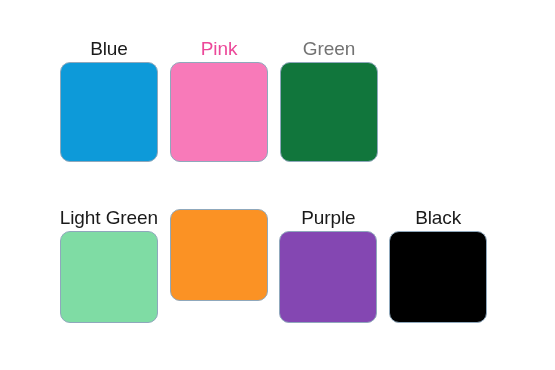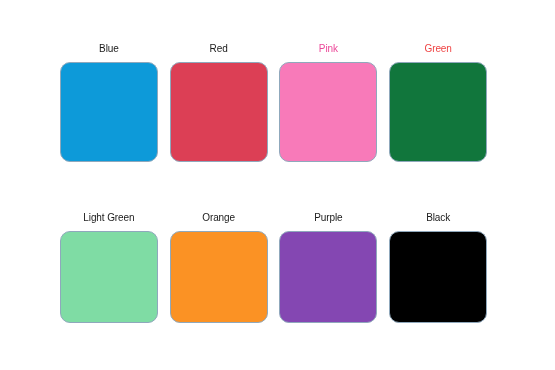--- a/index.html
+++ b/index.html
@@ -34,21 +34,21 @@
     column-gap: 10px;
   }
   .swatch-cell {
     width: 100px;
     display: flex;
     flex-direction: column;
     align-items: center;
   }
   .swatch-label {
     font-family: "Liberation Sans", sans-serif;
-    font-size: 10px;
+    font-size: 19px;
     line-height: 18px;
     color: #1a1a1a;
     letter-spacing: -0.1px;
     white-space: nowrap;
     margin-bottom: 4px;
     text-align: center;
   }
   .swatch-chip {
     width: 98px;
     height: 100px;
@@ -67,46 +67,41 @@
 
   <div class="swatch-grid">
 
     <div class="swatch-row row-1">
 
       <div class="swatch-cell">
         <div class="swatch-label" style="color: rgb(26, 26, 26);">Blue</div>
         <div class="swatch-chip" style="background-color: rgb(13, 154, 217); border-color: rgb(143, 168, 188);"></div>
       </div>
 
-      <div class="swatch-cell">
-        <div class="swatch-label" style="color: rgb(26, 26, 26);">Red</div>
-        <div class="swatch-chip" style="background-color: rgb(220, 63, 85); border-color: rgb(143, 168, 188);"></div>
-      </div>
 
       <div class="swatch-cell">
         <div class="swatch-label" style="color: #ec4899;">Pink</div>
         <div class="swatch-chip" style="background-color: rgb(248, 122, 185); border-color: rgb(143, 168, 188);"></div>
       </div>
 
       <div class="swatch-cell">
-        <div class="swatch-label" style="color: #ef4444;">Green</div>
+        <div class="swatch-label" style="color: #737373;">Green</div>
         <div class="swatch-chip" style="background-color: rgb(17, 118, 60); border-color: rgb(143, 168, 188);"></div>
       </div>
 
     </div>
 
     <div class="swatch-row row-2">
 
       <div class="swatch-cell">
         <div class="swatch-label" style="color: rgb(26, 26, 26);">Light Green</div>
         <div class="swatch-chip" style="background-color: rgb(127, 220, 164); border-color: rgb(143, 168, 188);"></div>
       </div>
 
       <div class="swatch-cell">
-        <div class="swatch-label" style="color: rgb(26, 26, 26);">Orange</div>
         <div class="swatch-chip" style="background-color: rgb(251, 146, 36); border-color: rgb(143, 168, 188);"></div>
       </div>
 
       <div class="swatch-cell">
         <div class="swatch-label" style="color: rgb(26, 26, 26);">Purple</div>
         <div class="swatch-chip" style="background-color: rgb(132, 71, 178); border-color: rgb(143, 168, 188);"></div>
       </div>
 
       <div class="swatch-cell">
         <div class="swatch-label" style="color: rgb(26, 26, 26); text-align: right;">Black</div>

